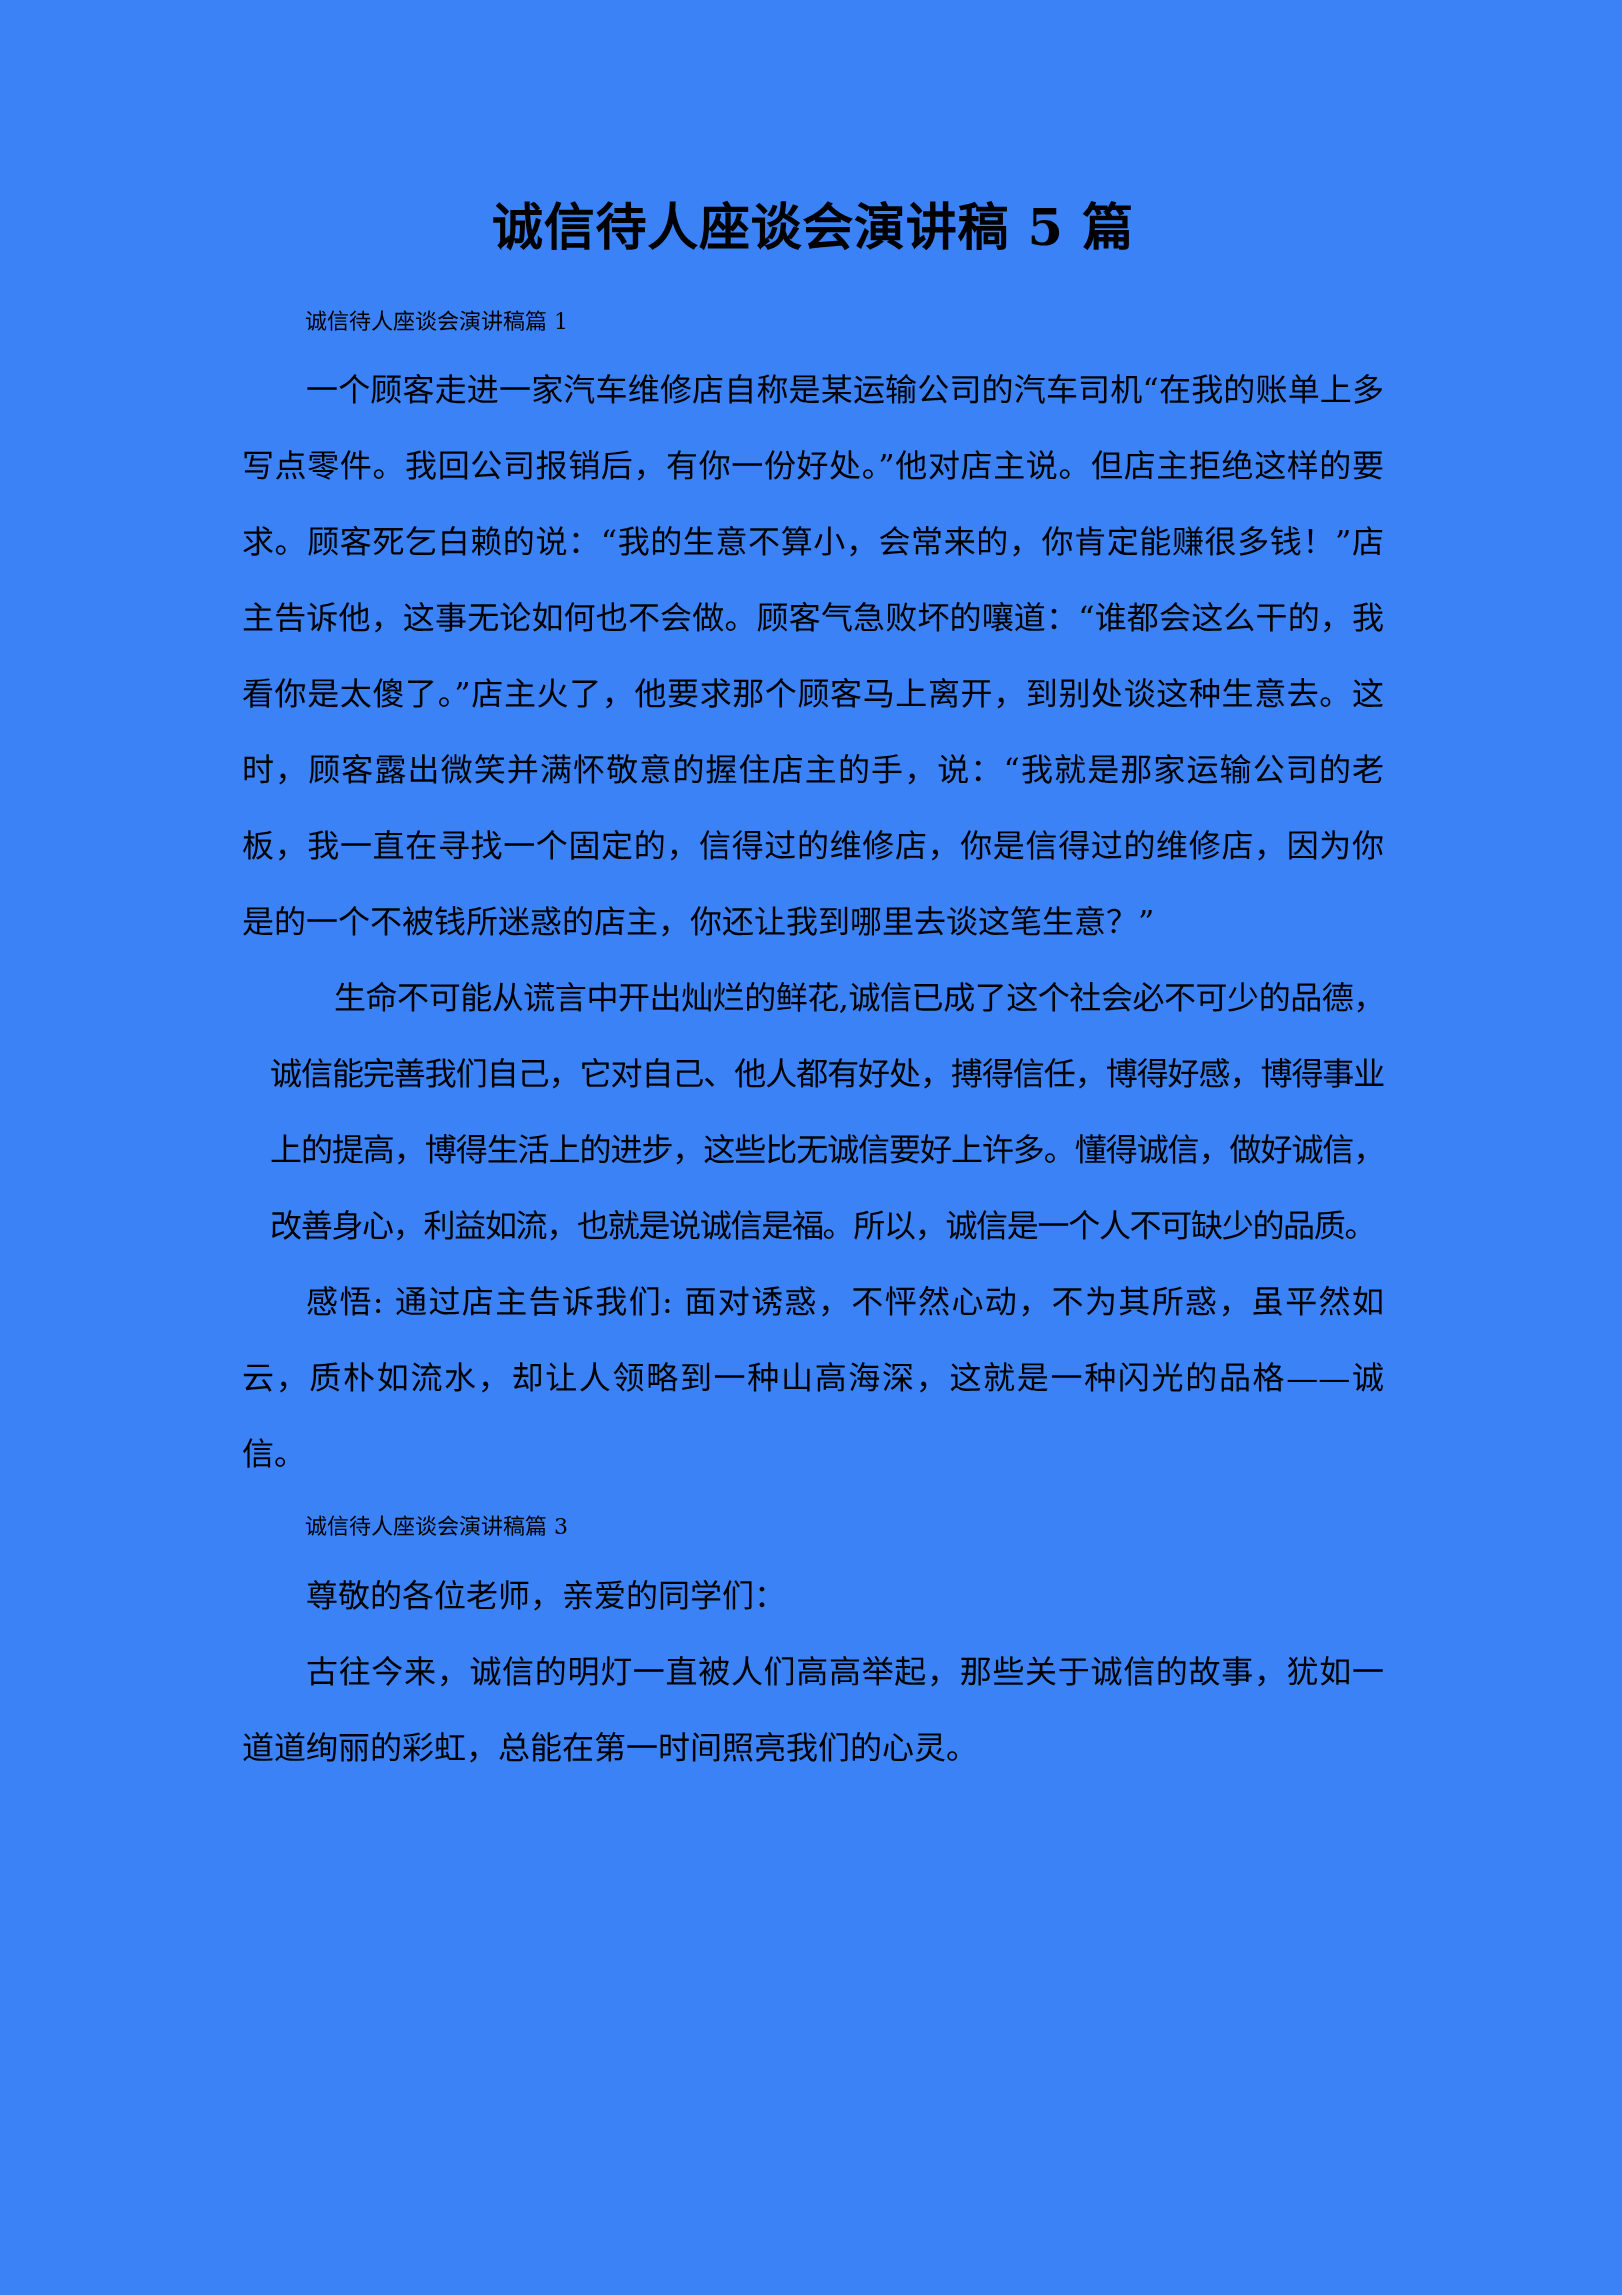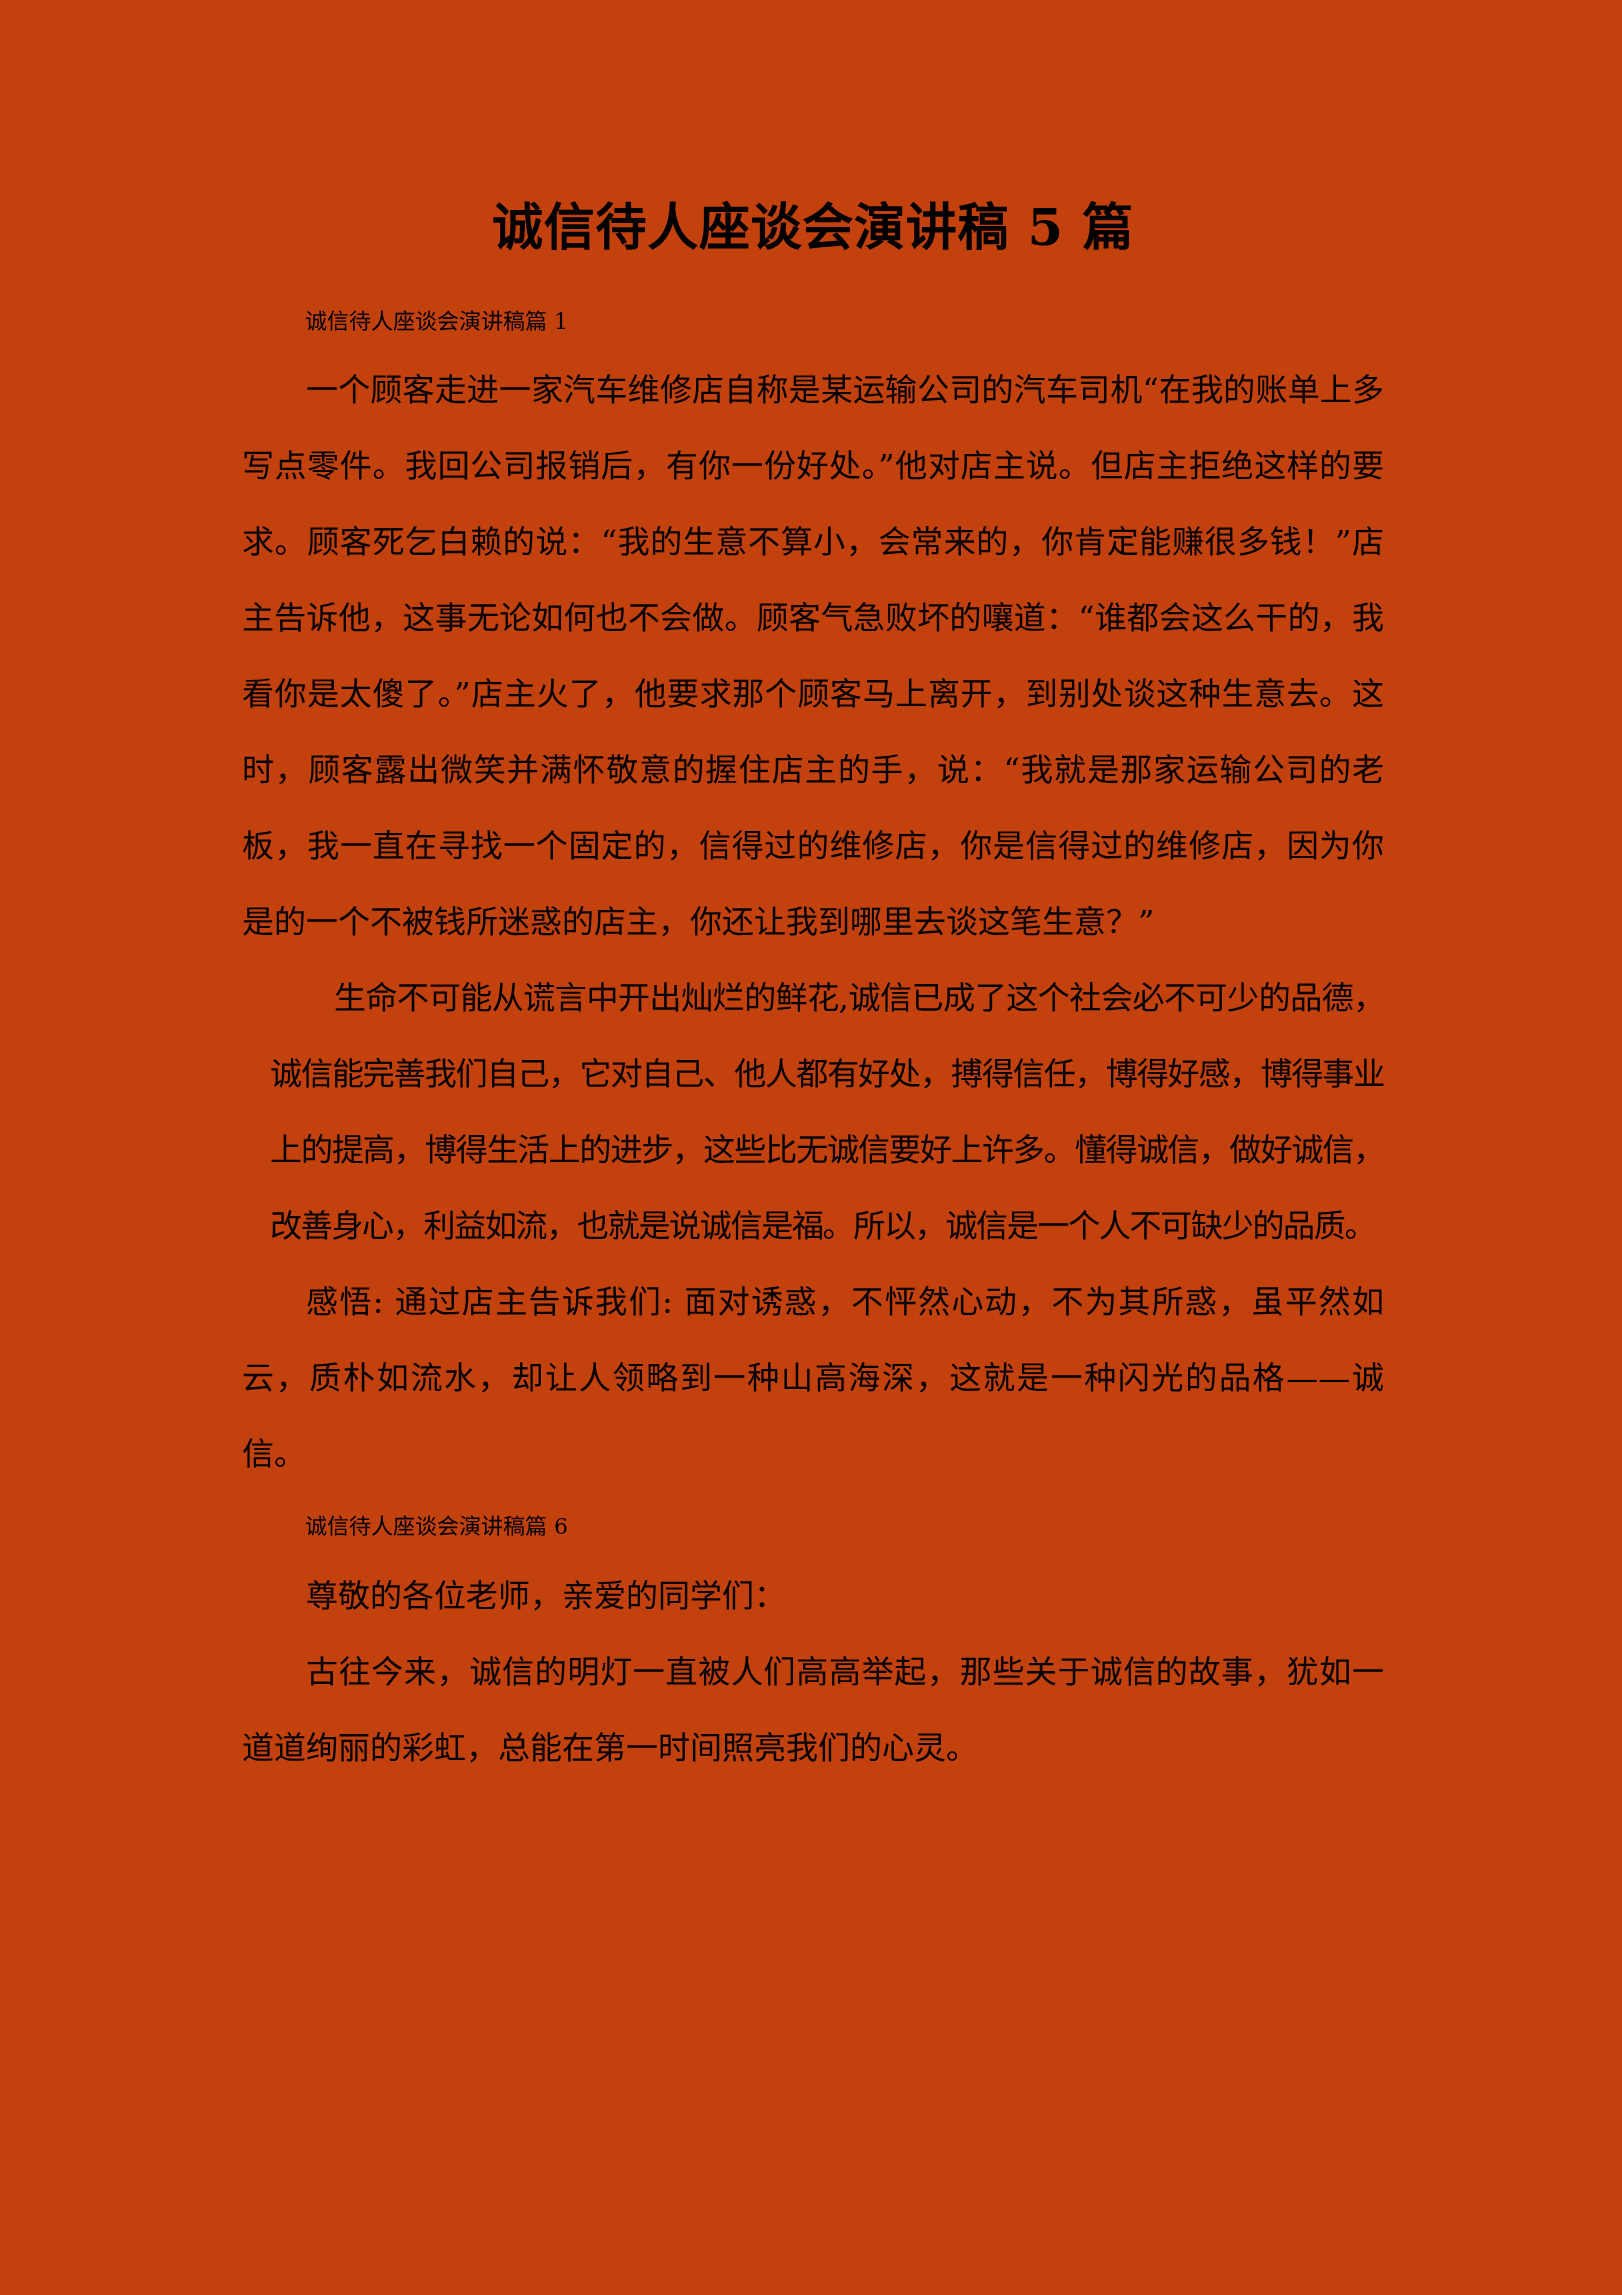--- a/index.html
+++ b/index.html
@@ -5,21 +5,21 @@
 <style>
   html, body {
     margin: 0;
     padding: 0;
     background: #ffffff;
   }
   .page {
     position: relative;
     width: 1623px;
     height: 2295px;
-    background: #c2410c;
+    background: #3b82f6;
     margin: 0 auto;
     overflow: hidden;
     font-family: "DejaVu Serif", "Liberation Serif", serif;
     color: #000000;
     box-sizing: border-box;
   }
   .content {
     position: absolute;
     left: 242px;
     top: 0;
@@ -87,21 +87,21 @@
 
 
     <p class="para">一个顾客走进一家汽车维修店自称是某运输公司的汽车司机“在我的账单上多写点零件。我回公司报销后，有你一份好处。”他对店主说。但店主拒绝这样的要求。顾客死乞白赖的说：“我的生意不算小，会常来的，你肯定能赚很多钱！”店主告诉他，这事无论如何也不会做。顾客气急败坏的嚷道：“谁都会这么干的，我看你是太傻了。”店主火了，他要求那个顾客马上离开，到别处谈这种生意去。这时，顾客露出微笑并满怀敬意的握住店主的手，说：“我就是那家运输公司的老板，我一直在寻找一个固定的，信得过的维修店，你是信得过的维修店，因为你是的一个不被钱所迷惑的店主，你还让我到哪里去谈这笔生意？”</p>
 
     <p class="para tight">生命不可能从谎言中开出灿烂的鲜花,诚信已成了这个社会必不可少的品德，诚信能完善我们自己，它对自己、他人都有好处，搏得信任，博得好感，博得事业上的提高，博得生活上的进步，这些比无诚信要好上许多。懂得诚信，做好诚信，改善身心，利益如流，也就是说诚信是福。所以，诚信是一个人不可缺少的品质。</p>
 
     <p class="para">感悟: 通过店主告诉我们: 面对诱惑，不怦然心动，不为其所惑，虽平然如云，质朴如流水，却让人领略到一种山高海深，这就是一种闪光的品格——诚信。</p>
 
     <div class="gap-before-label2"></div>
 
-    <div class="section-label">诚信待人座谈会演讲稿篇 6</div>
+    <div class="section-label">诚信待人座谈会演讲稿篇 3</div>
 
     <div class="gap-label-to-para"></div>
 
     <p class="para noindent" style="text-indent:64px;">尊敬的各位老师，亲爱的同学们：</p>
 
 
     <p class="para">古往今来，诚信的明灯一直被人们高高举起，那些关于诚信的故事，犹如一道道绚丽的彩虹，总能在第一时间照亮我们的心灵。</p>
 
   </div>
 </div>

